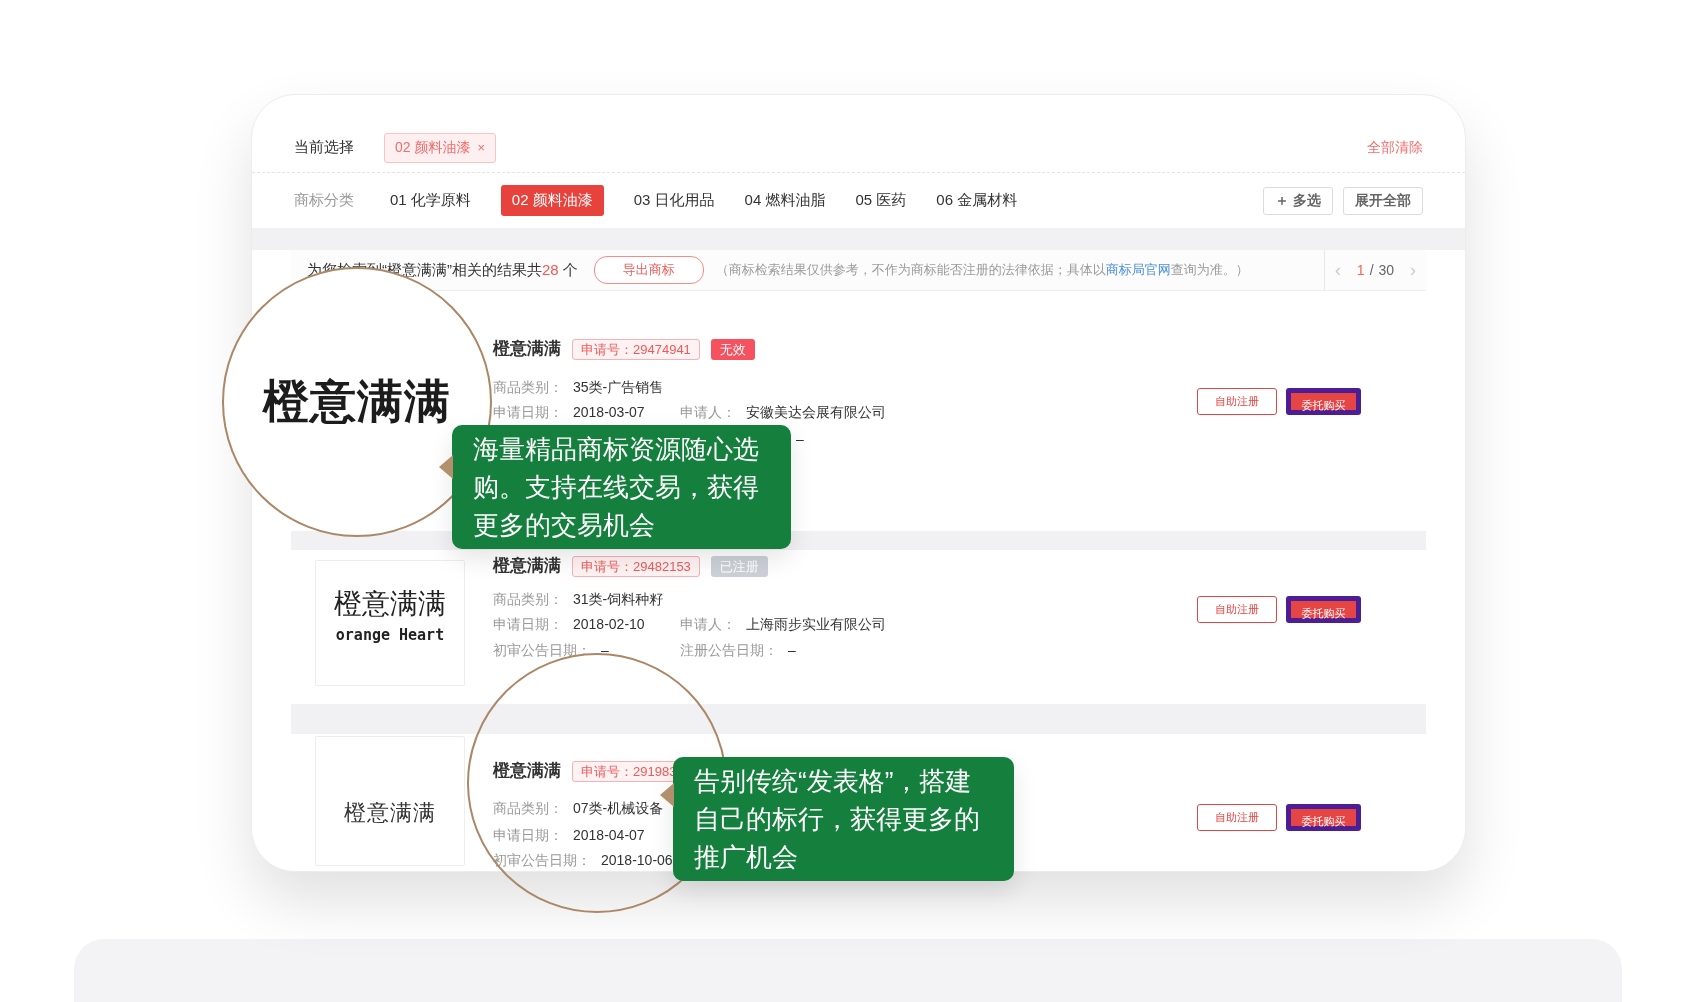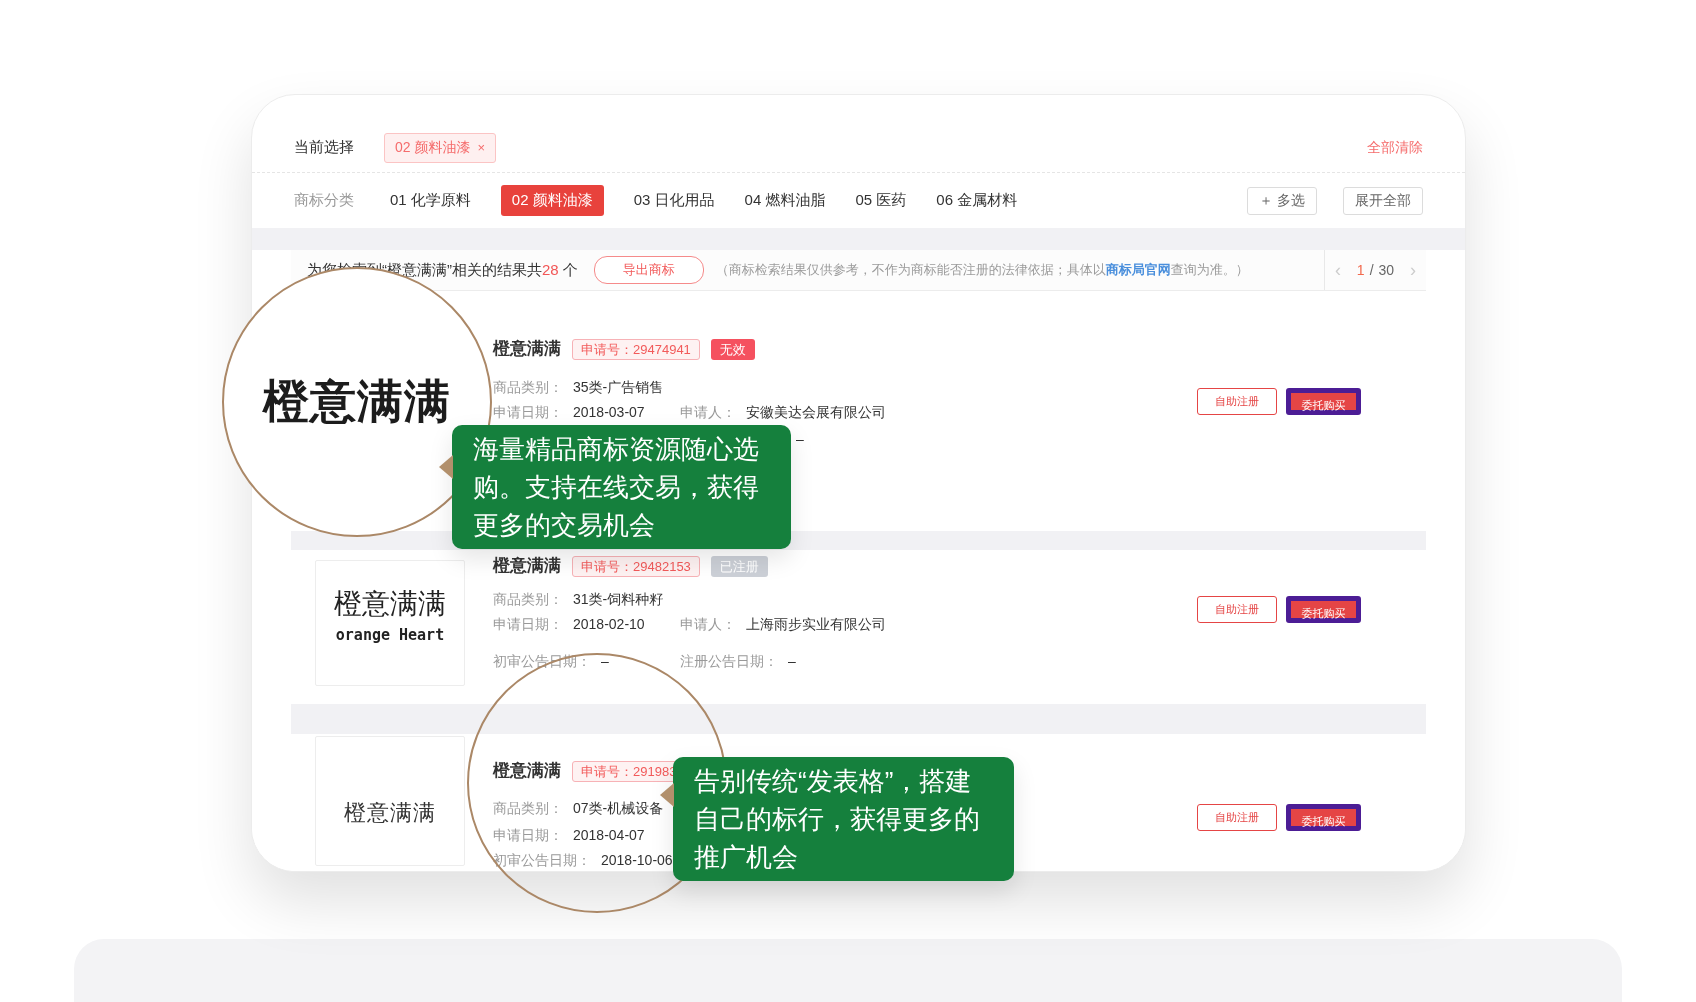--- a/index.html
+++ b/index.html
@@ -25,37 +25,37 @@
              font-size:14px; color:#f56c6c; background:#fef0f0; border:1px solid #fbc4c4;
              border-radius:3px; padding:5px 10px; cursor:default; }
   .sel-tag .x { font-size:13px; }
   .clear-all { margin-left:auto; font-size:14px; color:#f56c6c; }
 
   
   .catbar { height:55px; display:flex; align-items:center; padding:0 42px; }
   .catbar-label { font-size:15px; color:#999; margin-right:36px; }
   .cat-item { font-size:15px; color:#333; margin-right:30px; white-space:nowrap; }
   .cat-item.selected { background:#e8423c; color:#fff; border-radius:3px; padding:6px 11px; }
-  .cat-actions { margin-left:auto; display:flex; gap:26px; }
+  .cat-actions { margin-left:auto; display:flex; gap:10px;font-weight:bold; }
   .cat-btn { font-size:14px; color:#666; border:1px solid #dcdcdc; background:#fff;
              border-radius:3px; padding:4px 11px; white-space:nowrap; }
 
   
   .band { height:22px; background:#f1f1f4; }
 
   
   .results { flex:1; background:#fff; padding:0 39px; display:flex; flex-direction:column; }
   .results-header { height:41px; background:#fcfcfc; border-bottom:1px solid #ececec;
                     display:flex; align-items:center; padding-left:16px; }
   .rh-text { font-size:15px; color:#333; white-space:nowrap; }
   .rh-count { color:#f25656; }
   .export-btn { margin-left:16px; font-size:13px; color:#f25a5a; background:#fff;
                 border:1px solid #f58a8a; border-radius:13px; padding:4px 28px; white-space:nowrap; }
   .disclaimer { margin-left:12px; font-size:13px; color:#9b9b9b; white-space:nowrap; }
-  .disclaimer .link { color:#4a8fdc; font-weight:bold; }
+  .disclaimer .link { color:#4a8fdc; font-weight:normal; }
   .pager { margin-left:auto; height:100%; border-left:1px solid #e8e8e8;
            display:flex; align-items:center; justify-content:space-between;
            width:102px; padding:0 10px; }
   .pager .arrow { color:#ccc; font-size:18px; line-height:1; }
   .pager .nums { font-size:14px; color:#666; display:flex; gap:5px; }
   .pager .cur { color:#f2694d; }
 
   
   .result-row { position:relative; background:#fff; }
   .row1 { height:240px; }
@@ -81,21 +81,21 @@
   .col2 { position:absolute; left:187px; top:0; }
   .name-line { display:flex; align-items:center; gap:11px; }
   .tm-name { font-size:17px; font-weight:bold; color:#333; }
   .appno-badge { font-size:13px; color:#f25a5a; background:#fef2f2; border:1px solid #f7b2b6;
                  border-radius:3px; padding:3px 8px; line-height:1; }
   .status-badge { font-size:13px; color:#fff; border-radius:3px; padding:4px 9px; line-height:1; }
   .status-invalid { background:#f5515f; }
   .status-registered { background:#ccd0d7; }
 
   .row1 .l1{top:46px} .row1 .l2{top:84px} .row1 .l3{top:109px} .row1 .l4{top:136px}
-  .row2 .l1{top:4px}  .row2 .l2{top:37px} .row2 .l3{top:62px}  .row2 .l4{top:99px}
+  .row2 .l1{top:4px}  .row2 .l2{top:37px} .row2 .l3{top:62px}  .row2 .l4{top:88px}
   .row3 .l1{top:25px} .row3 .l2{top:62px} .row3 .l3{top:89px}  .row3 .l4{top:114px}
   .row1 .l4 .col2 { left:195px; }
 
   .act-btn { position:absolute; height:27px; line-height:25px; text-align:center;
              font-size:11px; border-radius:3px; }
   .btn-outline { right:149px; width:80px; color:#e54545; border:1px solid #e54545; background:#fff; }
   .btn-fill { right:65px; width:75px; color:#fff; background:#e54545; border:5px solid #4c1d95; }
   .row1 .act-btn { top:97px; } .row2 .act-btn { top:46px; } .row3 .act-btn { top:70px; }
 
   

